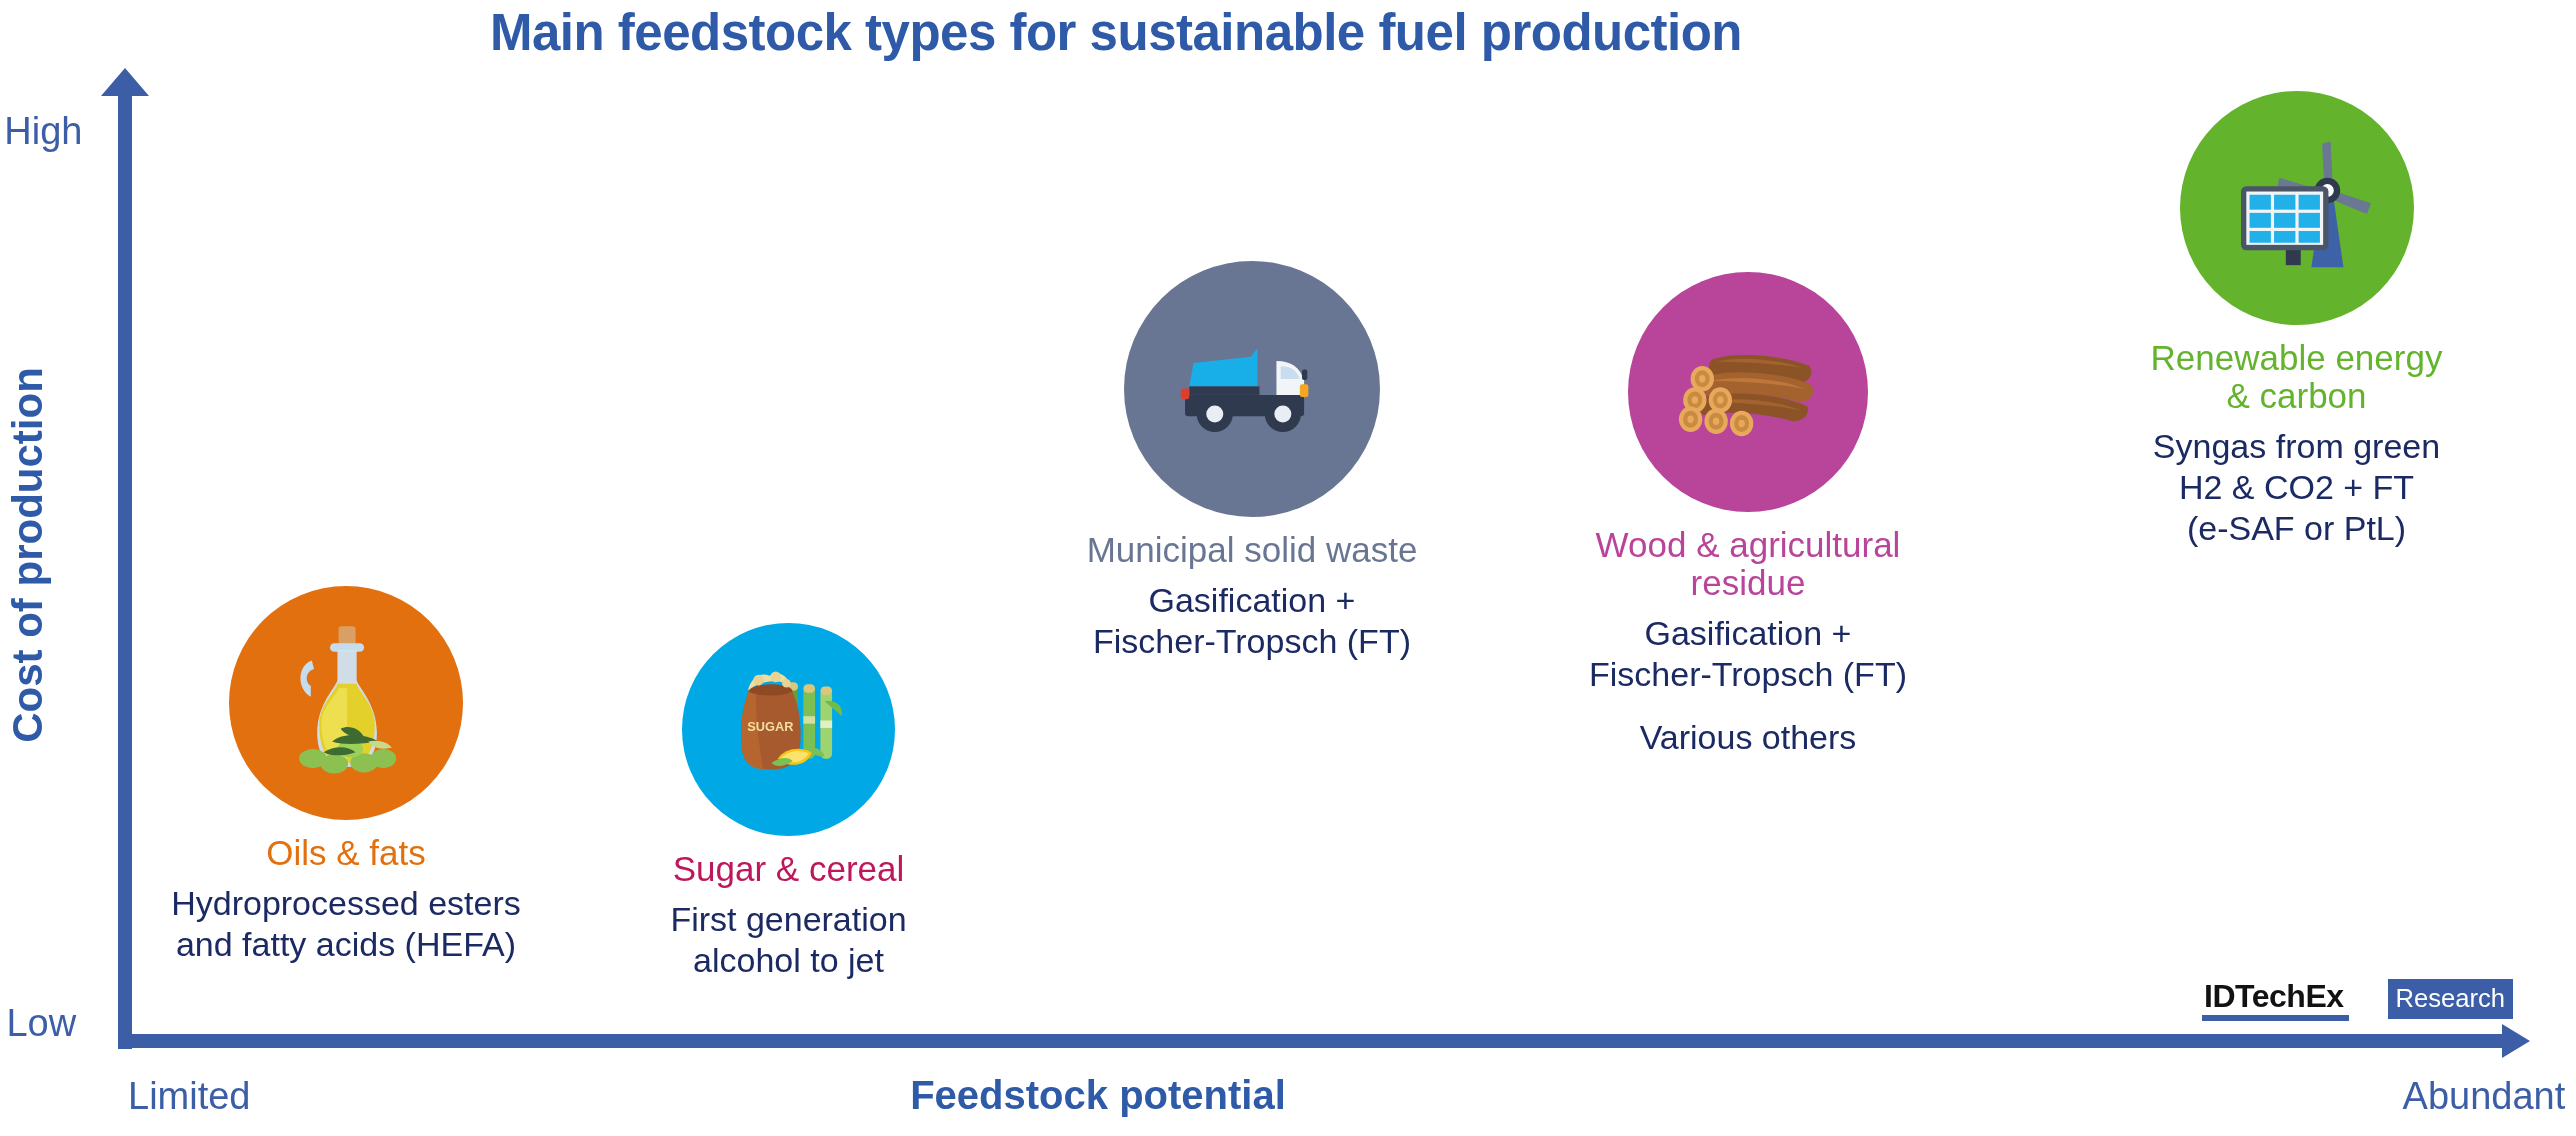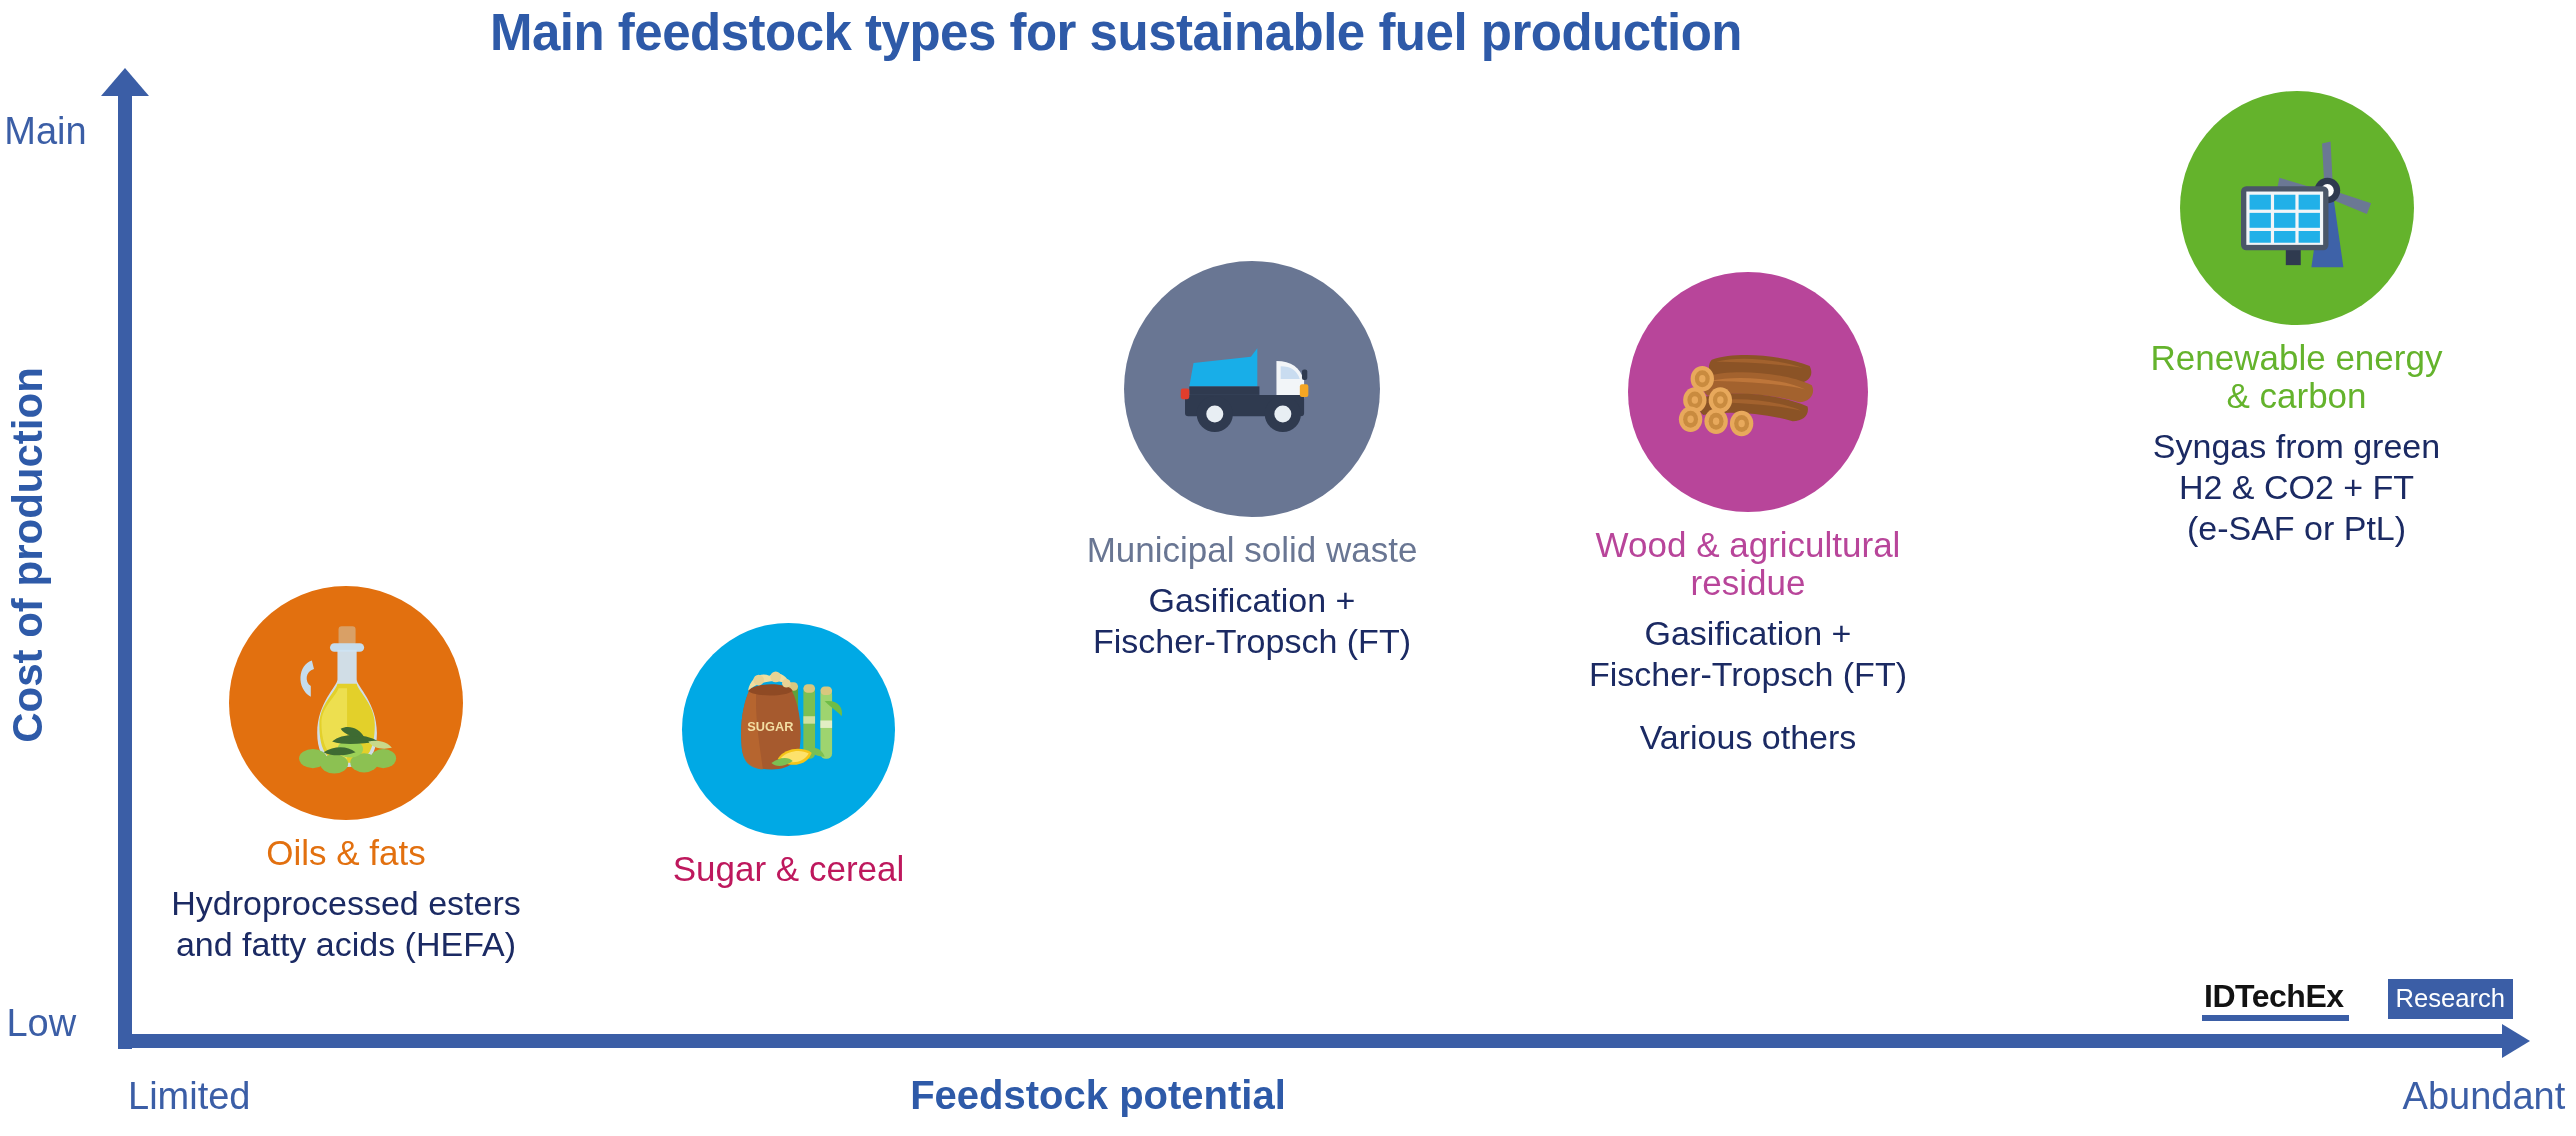--- a/index.html
+++ b/index.html
@@ -211,21 +211,21 @@
 
 <div id="canvas">
 
   <div id="chart-title">Main feedstock types for sustainable fuel production</div>
 
   <div class="axis-line" id="y-axis-line"></div>
   <div id="y-axis-arrow"></div>
   <div class="axis-line" id="x-axis-line"></div>
   <div id="x-axis-arrow"></div>
 
-  <div class="axis-tip" id="label-high">Main</div>
+  <div class="axis-tip" id="label-high">High</div>
   <div class="axis-tip" id="label-low">Low</div>
   <div id="label-cost">Cost of production</div>
 
   <div id="label-limited">Limited</div>
   <div id="label-feedstock">Feedstock potential</div>
   <div id="label-abundant">Abundant</div>
 
   <div class="feed-group" id="group-oils">
     <div class="bubble" style="background:#E2700F">
       <span class="icon-art">
@@ -279,20 +279,22 @@
           <circle cx="60" cy="17" r="4" fill="#E8D394"></circle>
           <text x="45" y="62" font-family="Liberation Sans, sans-serif" font-size="12" font-weight="bold" fill="#F3DFA3" text-anchor="middle">SUGAR</text>
           <path d="M52 88 C58 78 74 76 84 82 C80 94 64 98 52 88 Z" fill="#F5C518"></path>
           <path d="M55 87 C62 80 74 79 81 83 C76 92 63 94 55 87 Z" fill="#FDE26B"></path>
           <path d="M46 92 C54 86 62 86 66 90 C58 96 50 96 46 92 Z" fill="#7CBF52"></path>
           <path d="M80 78 C88 76 94 80 96 86 C88 86 82 82 80 78 Z" fill="#7CBF52"></path>
         </svg>
       </span>
     </div>
     <div class="feed-title" style="color:#be185d">Sugar &amp; cereal</div>
+    <div class="feed-desc">First generation
+alcohol to jet</div>
   </div>
 
   <div class="feed-group" id="group-msw">
     <div class="bubble" style="background:#697693">
       <span class="icon-art">
         <svg width="160" height="101" viewBox="0 0 150 95">
           <path d="M16 46 L20 24 L74 18 L80 10 L80 46 Z" fill="#18AEE8"></path>
           <rect x="16" y="46" width="66" height="8" fill="#2F3A4F"></rect>
           <path d="M98 22 C112 22 120 28 124 40 L124 58 L98 58 Z" fill="#F2F5F8"></path>
           <path d="M102 27 C112 27 117 31 120 39 L102 39 Z" fill="#C9DCF0"></path>

